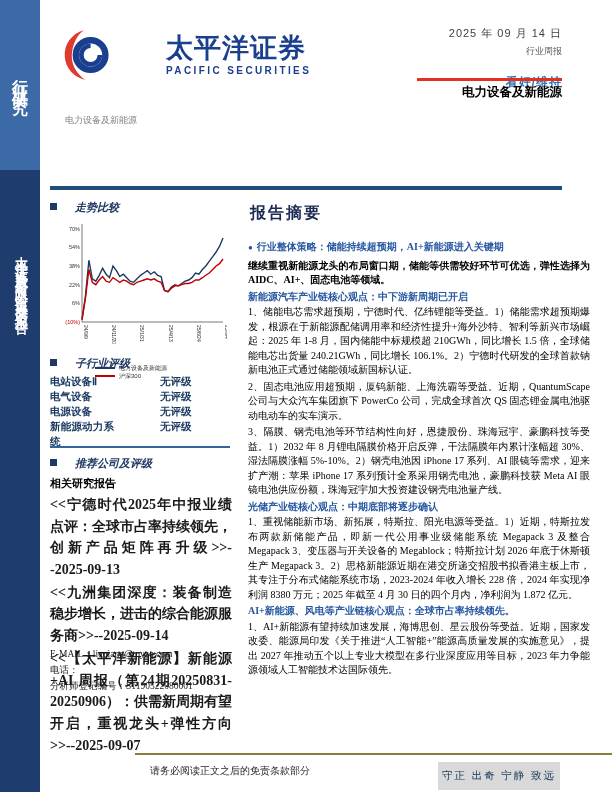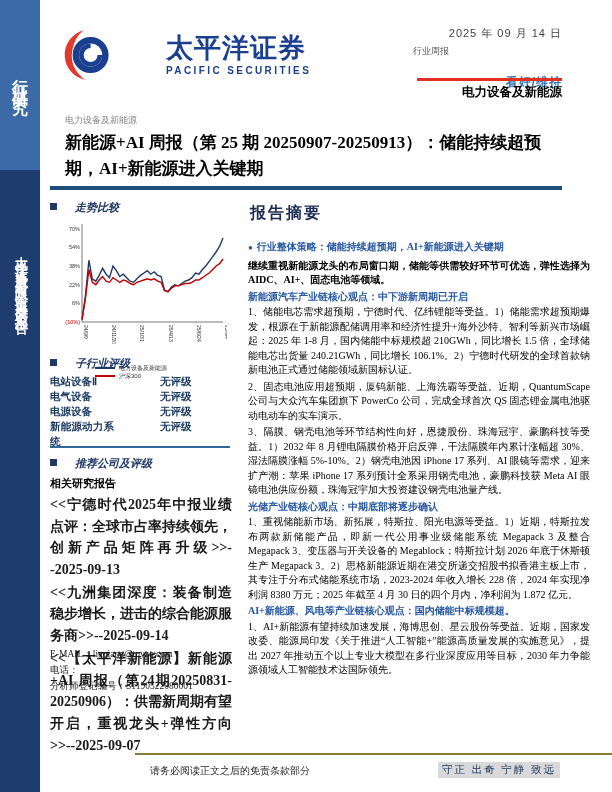--- a/index.html
+++ b/index.html
@@ -12,21 +12,21 @@
   .v-ind{left:9px;top:66px;font-size:16px;font-weight:bold;letter-spacing:7px;}
   .v-co{left:12px;top:246px;font-size:13px;font-weight:bold;letter-spacing:4px;}
   
   .logo-wrap{position:absolute;left:62px;top:28px;display:flex;align-items:center;gap:48px;}
   .logo-mark{width:48px;height:54px;}
   .brand{margin-left:8px;}
   .brand-cn{font-size:27px;font-weight:bold;color:#1b3f8f;font-family:"Liberation Serif",serif;letter-spacing:1px;line-height:1.05;}
   .brand-en{font-size:10px;font-weight:bold;color:#1b3f8f;letter-spacing:2.4px;margin-top:2px;}
   .hdr-right{position:absolute;left:300px;top:26px;width:262px;text-align:right;}
   .hdr-date{font-size:11px;color:#3f3f3f;letter-spacing:1px;}
-  .hdr-type{font-size:9px;color:#595959;margin-top:4px;text-align:center;}
+  .hdr-type{font-size:9px;color:#595959;margin-top:4px;}
   .hdr-rating{font-size:12px;font-weight:bold;color:#2e74b5;margin-top:16px;letter-spacing:1px;}
   .hdr-redline{position:absolute;left:417px;top:78px;width:145px;height:3px;background:#e33022;}
   .hdr-industry{position:absolute;left:300px;top:84px;width:262px;text-align:right;font-size:12.5px;font-weight:bold;color:#000;}
   
   .category{position:absolute;left:65px;top:114px;font-size:9px;color:#808080;}
   .doc-title{position:absolute;left:65px;top:130px;width:500px;font-size:17px;font-weight:bold;color:#000;
              font-family:"Liberation Serif",serif;line-height:1.55;}
   .title-rule{position:absolute;left:50px;top:186px;width:512px;height:4px;background:#1f4e79;}
   
   .lcol-head{position:absolute;font-size:11px;font-weight:bold;font-style:italic;color:#1f3864;
@@ -58,21 +58,21 @@
             font-size:10px;line-height:1.45;color:#000;text-align:justify;}
   .sum-bullet{color:#2657a0;font-weight:bold;margin-bottom:4px;}
   .dot{font-size:8px;margin-right:4px;}
   .sum-lead{font-weight:bold;color:#000;margin-bottom:2px;}
   .sec-head{color:#2657a0;font-weight:bold;margin-top:2px;margin-bottom:1px;}
   .sum-para{margin-bottom:2px;}
   
   .foot-rule{position:absolute;left:135px;top:753px;width:477px;height:2px;background:#8a7d3a;}
   .foot-disc{position:absolute;left:150px;top:764px;font-size:10px;color:#262626;font-family:"Liberation Serif",serif;}
   .foot-motto{position:absolute;left:438px;top:762px;font-size:10.5px;color:#17365e;background:#d9d9d9;
-              padding:1px 4px;letter-spacing:2px;font-family:"Liberation Serif",serif;}
+              padding:7px 4px;letter-spacing:2px;font-family:"Liberation Serif",serif;}
   svg text{font-family:"Liberation Sans",sans-serif;}
 </style>
 </head>
 <body>
 
 <div class="page">
 
   <div class="sidebar-top"></div>
   <div class="sidebar-bottom"></div>
   <div class="v-text v-ind">行业研究</div>
@@ -92,21 +92,20 @@
 
   <div class="hdr-right">
     <div class="hdr-date">2025 年 09 月 14 日</div>
     <div class="hdr-type">行业周报</div>
     <div class="hdr-rating">看好/维持</div>
   </div>
   <div class="hdr-redline"></div>
   <div class="hdr-industry">电力设备及新能源</div>
 
   <div class="category">电力设备及新能源</div>
-  <div class="doc-title">新能源+AI 周报（第 25 期 20250907-20250913）：储能持续超预期，AI+新能源进入关键期</div>
   <div class="title-rule"></div>
 
   <div class="lcol-head" style="left:50px;top:200px;">
     <span class="sq"></span><span>走势比较</span>
   </div>
 
   <div class="chart-box">
     <svg id="trend-svg" width="172" height="140" viewBox="0 0 172 140">
         <line x1="27" y1="6" x2="27" y2="104" stroke="#555" stroke-width="0.8"></line>
         <line x1="27" y1="104" x2="168" y2="104" stroke="#555" stroke-width="0.8"></line>
@@ -188,21 +187,21 @@
     <div class="sum-lead">继续重视新能源龙头的布局窗口期，储能等供需较好环节可优选，弹性选择为 AIDC、AI+、固态电池等领域。</div>
 
     <div class="sec-head">新能源汽车产业链核心观点：中下游新周期已开启</div>
     <div class="sum-para">1、储能电芯需求超预期，宁德时代、亿纬锂能等受益。1）储能需求超预期爆发，根源在于新能源配储调用率和经济性提升+海外沙特、智利等新兴市场崛起：2025 年 1-8 月，国内储能中标规模超 210GWh，同比增长 1.5 倍，全球储能电芯出货量 240.21GWh，同比增长 106.1%。2）宁德时代研发的全球首款钠新电池正式通过储能领域新国标认证。</div>
     <div class="sum-para">2、固态电池应用超预期，厦钨新能、上海洗霸等受益。近期，QuantumScape 公司与大众汽车集团旗下 PowerCo 公司，完成全球首次 QS 固态锂金属电池驱动电动车的实车演示。</div>
     <div class="sum-para">3、隔膜、钢壳电池等环节结构性向好，恩捷股份、珠海冠宇、豪鹏科技等受益。1）2032 年 8 月锂电隔膜价格开启反弹，干法隔膜年内累计涨幅超 30%、湿法隔膜涨幅 5%-10%。2）钢壳电池因 iPhone 17 系列、AI 眼镜等需求，迎来扩产潮：苹果 iPhone 17 系列预计全系采用钢壳电池，豪鹏科技获 Meta AI 眼镜电池供应份额，珠海冠宇加大投资建设钢壳电池量产线。</div>
 
     <div class="sec-head">光储产业链核心观点：中期底部将逐步确认</div>
     <div class="sum-para">1、重视储能新市场、新拓展，特斯拉、阳光电源等受益。1）近期，特斯拉发布两款新储能产品，即新一代公用事业级储能系统 Megapack 3 及整合 Megapack 3、变压器与开关设备的 Megablock；特斯拉计划 2026 年底于休斯顿生产 Megapack 3。2）思格新能源近期在港交所递交招股书拟香港主板上市，其专注于分布式储能系统市场，2023-2024 年收入增长 228 倍，2024 年实现净利润 8380 万元；2025 年截至 4 月 30 日的四个月内，净利润为 1.872 亿元。</div>
 
-    <div class="sec-head">AI+新能源、风电等产业链核心观点：国内储能中标规模超。</div>
-    <div class="sum-para">1、AI+新能源有望持续加速发展，海博思创、星云股份等受益。近期，国家发改委、能源局印发《关于推进“人工智能+”能源高质量发展的实施意见》，提出 2027 年推动五个以上专业大模型在多行业深度应用等目标，2030 年力争能源领域人工智能技术达国际领先。</div>
+    <div class="sec-head">AI+新能源、风电等产业链核心观点：全球市占率持续领先。</div>
+    <div class="sum-para">1、AI+新能源有望持续加速发展，海博思创、星云股份等受益。近期，国家发改委、能源局印发《关于推进“人工智能+”能源高质量发展的实施意见》，提出 2027 年推动五个以上专业大模型在多行业深度应用等目标，2023 年力争能源领域人工智能技术达国际领先。</div>
   </div>
 
   <div class="foot-rule"></div>
   <div class="foot-disc">请务必阅读正文之后的免责条款部分</div>
   <div class="foot-motto">守正 出奇 宁静 致远</div>
 
 </div>
 
 </body></html>

